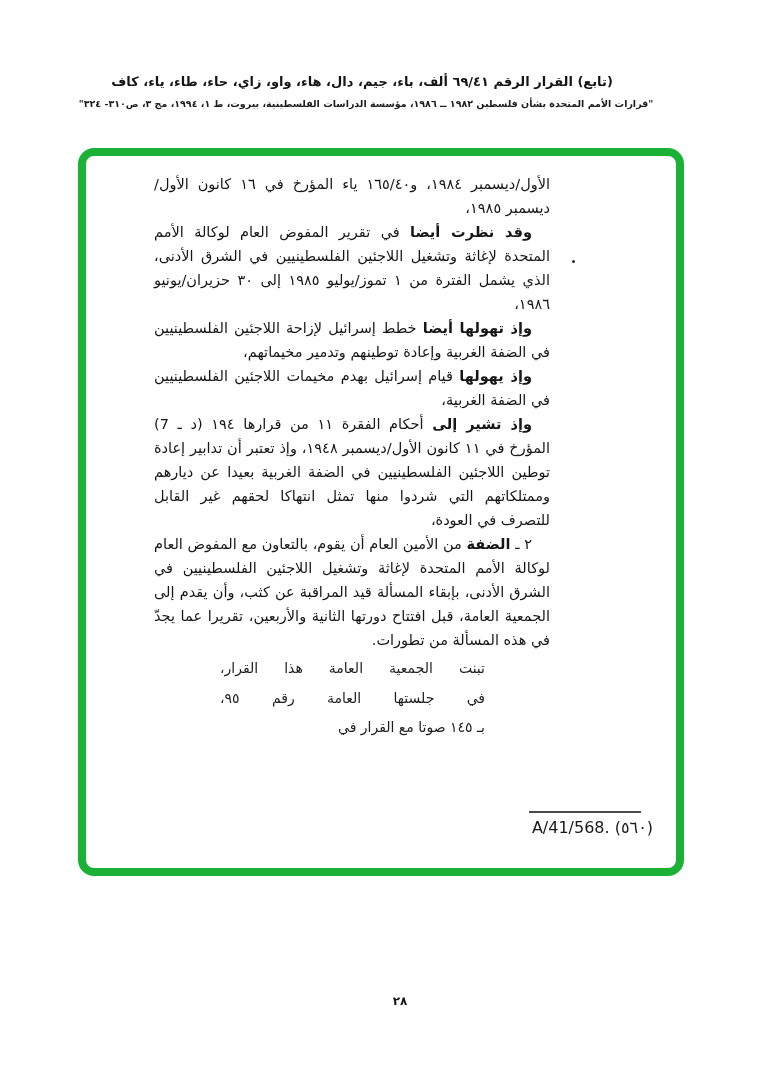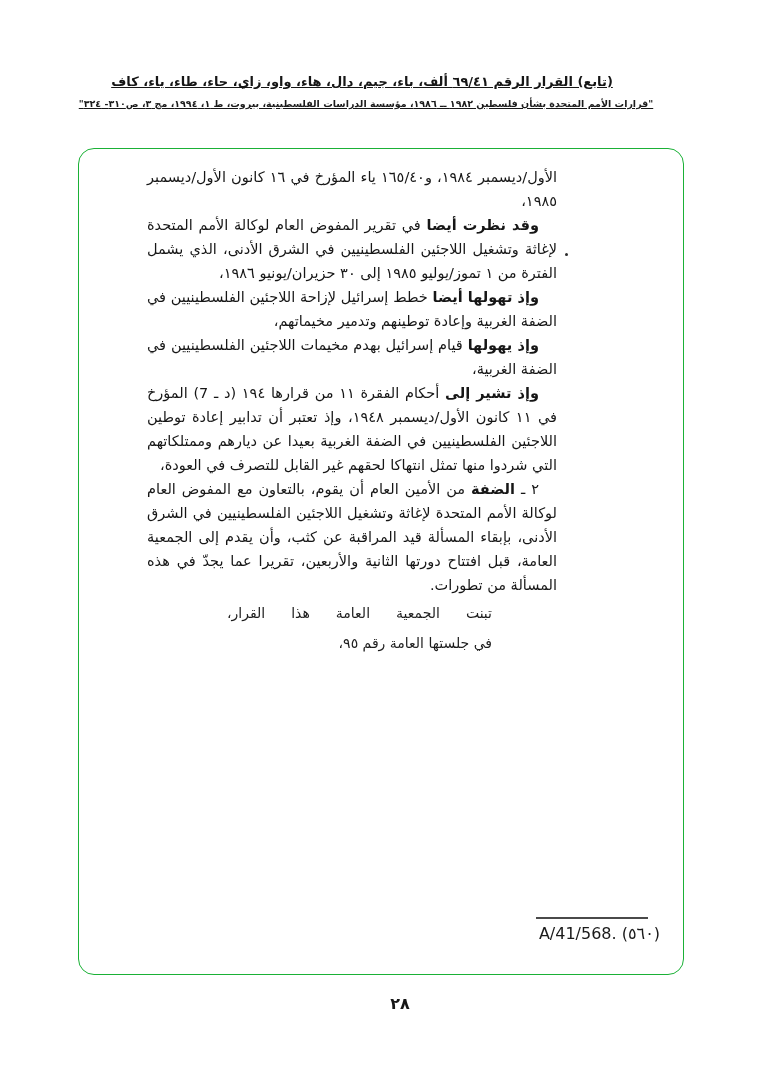--- a/index.html
+++ b/index.html
@@ -5,35 +5,35 @@
   html,body{margin:0;padding:0;}
   .page{
     position:relative;
     width:762px;height:1081px;
     background:#ffffff;
     font-family:"DejaVu Sans",sans-serif;
     color:#161616;
     overflow:hidden;
   }
   
-  .header{position:absolute;top:74px;left:0;width:748px;text-align:center;direction:rtl;text-decoration:underline;}
+  .header{position:absolute;top:74px;left:0;width:748px;text-align:center;direction:rtl;}
   .header-line1{
     font-size:13px;font-weight:bold;white-space:nowrap;
     position:relative;left:-12px;
     letter-spacing:.2px;
   }
   .header-line2{
     margin-top:9px;font-size:9.5px;font-weight:bold;white-space:nowrap;
     position:relative;left:-8px;color:#1c1c1c;
   }
   
   .green-frame{
     position:absolute;left:78px;top:148px;
-    width:606px;height:827px;
-    border:1px solid #0ea5e9;
+    width:606px;height:728px;
+    border:8px solid #0ea5e9;
     border-radius:16px;
     box-sizing:border-box;
     background:#fff;
   }
   
   .text-column{
     position:absolute;top:16px;left:68px;right:126px;
     direction:rtl;
     text-align:justify;
     font-size:14.5px;line-height:24px;
@@ -51,21 +51,21 @@
   .adoption-line:last-child{text-align-last:right;}
   
   .footnote{position:absolute;right:23px;bottom:31px;direction:rtl;text-align:right;}
   .footnote-rule{width:112px;border-top:2px solid #4a4a4a;margin-bottom:5px;margin-right:12px;}
   .footnote-text{font-size:16px;white-space:nowrap;color:#1a1a1a;}
   .footnote-text .fn-doc{direction:ltr;unicode-bidi:embed;}
   
   .artifact-dot{position:absolute;left:486px;top:104px;width:3px;height:3px;background:#2b2b2b;border-radius:50%;}
   .page-number{
     position:absolute;top:994px;left:0;width:762px;
-    text-align:center;font-size:16px;font-weight:bold;
+    text-align:center;font-size:12px;font-weight:bold;
     text-indent:38px;
   }
 </style>
 </head>
 <body>
 
 <div class="page">
 
   <div class="header">
     <div class="header-line1">(تابع) القرار الرقم ٦٩/٤١ ألف، باء، جيم، دال، هاء، واو، زاي، حاء، طاء، ياء، كاف</div>
@@ -77,20 +77,21 @@
     <div class="text-column" id="paragraphs">
         <p class="para no-indent"><span>الأول/ديسمبر ١٩٨٤، و١٦٥/٤٠ ياء المؤرخ في ١٦ كانون الأول/ديسمبر ١٩٨٥،</span></p>
         <p class="para"><b>وقد نظرت أيضا</b><span> في تقرير المفوض العام لوكالة الأمم المتحدة لإغاثة وتشغيل اللاجئين الفلسطينيين في الشرق الأدنى، الذي يشمل الفترة من ١ تموز/يوليو ١٩٨٥ إلى ٣٠ حزيران/يونيو ١٩٨٦،</span></p>
         <p class="para"><b>وإذ تهولها أيضا</b><span> خطط إسرائيل لإزاحة اللاجئين الفلسطينيين في الضفة الغربية وإعادة توطينهم وتدمير مخيماتهم،</span></p>
         <p class="para"><b>وإذ يهولها</b><span> قيام إسرائيل بهدم مخيمات اللاجئين الفلسطينيين في الضفة الغربية،</span></p>
         <p class="para"><b>وإذ تشير إلى</b><span> أحكام الفقرة ١١ من قرارها ١٩٤ (د ـ 7) المؤرخ في ١١ كانون الأول/ديسمبر ١٩٤٨، وإذ تعتبر أن تدابير إعادة توطين اللاجئين الفلسطينيين في الضفة الغربية بعيدا عن ديارهم وممتلكاتهم التي شردوا منها تمثل انتهاكا لحقهم غير القابل للتصرف في العودة،</span></p>
         <p class="para"><span>٢ ـ </span><b>الضفة</b><span> من الأمين العام أن يقوم، بالتعاون مع المفوض العام لوكالة الأمم المتحدة لإغاثة وتشغيل اللاجئين الفلسطينيين في الشرق الأدنى، بإبقاء المسألة قيد المراقبة عن كثب، وأن يقدم إلى الجمعية العامة، قبل افتتاح دورتها الثانية والأربعين، تقريرا عما يجدّ في هذه المسألة من تطورات.</span></p>
         <div class="adoption">
           <div class="adoption-line">تبنت الجمعية العامة هذا القرار،</div>
           <div class="adoption-line">في جلستها العامة رقم ٩٥،</div>
+          <div class="adoption-line">بـ ١٤٥ صوتا مع القرار في</div>
         </div>
       </div>
 
     <div class="artifact-dot"></div>
 
     <div class="footnote">
       <div class="footnote-rule"></div>
       <div class="footnote-text">
         <span class="fn-ref">(٥٦٠)</span>
         <span class="fn-doc">A/41/568.</span>

